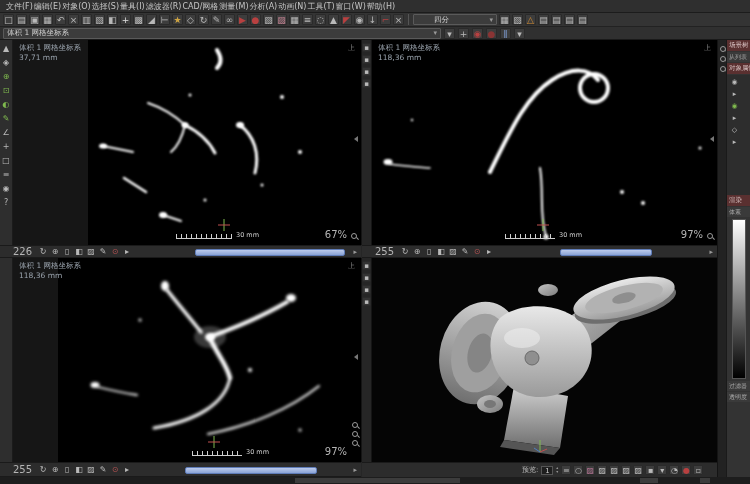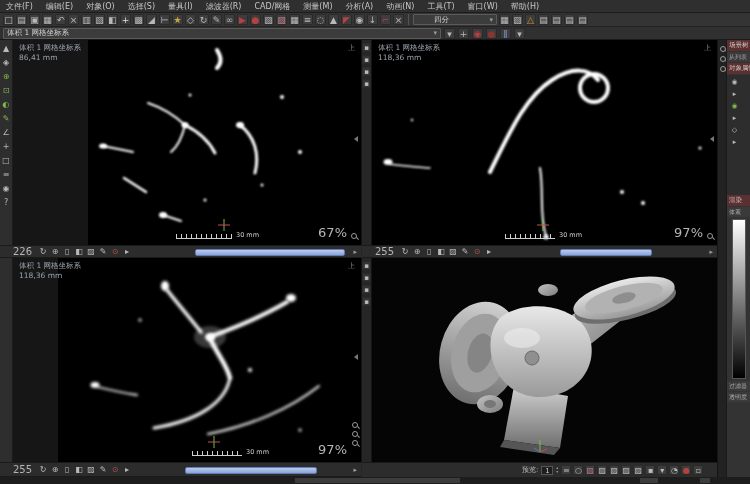--- a/index.html
+++ b/index.html
@@ -5,21 +5,21 @@
   * { margin:0; padding:0; box-sizing:border-box; }
   html,body { background:#111; }
   #app {
     position:relative; width:750px; height:484px; overflow:hidden;
     background:#262626; font-family:"DejaVu Sans","Liberation Sans",sans-serif;
     color:#c8c8c8; -webkit-user-select:none; user-select:none;
   }
   
   #menubar { position:absolute; left:0; top:0; width:750px; height:13px;
     background:#2f2f2f; border-bottom:1px solid #1c1c1c;
-    display:flex; align-items:center; gap:13px; padding:0 6px; font-size:8px; color:#c6c6c6; }
+    display:flex; align-items:center; gap:1px; padding:0 6px; font-size:8px; color:#c6c6c6; }
   .menu-item { white-space:nowrap; cursor:default; }
   #toolbar1 { position:absolute; left:0; top:13px; width:750px; height:14px;
     background:#343434; border-bottom:1px solid #222;
     display:flex; align-items:center; gap:2px; padding:0 3px; }
   #toolbar2 { position:absolute; left:0; top:27px; width:750px; height:13px;
     background:#303030; border-bottom:1px solid #1a1a1a;
     display:flex; align-items:center; gap:3px; padding:0 3px; }
   .ticon { flex:0 0 auto; width:11px; height:11px; font-size:9px; line-height:11px;
     text-align:center; color:#b9b9b9; background:#3d3d3d; border:1px solid #2a2a2a;
     border-radius:1px; overflow:hidden; }
@@ -38,21 +38,21 @@
   .vp { position:absolute; background:#161616; overflow:hidden; }
   .vp .img { position:absolute; background:#000; }
   .vp-title { position:absolute; left:6px; top:3px; font-size:7.5px; color:#9aa3ad; white-space:nowrap; }
   .vp-pos   { position:absolute; left:6px; top:13px; font-size:7.5px; color:#9aa3ad; }
   .up-mark  { position:absolute; font-size:7px; color:#8f8f8f; }
   .tri-r { position:absolute; width:0; height:0; border-top:3px solid transparent;
     border-bottom:3px solid transparent; border-right:4px solid #777; }
   .ruler { position:absolute; height:5px; border-bottom:1px solid #cfcfcf;
     background:repeating-linear-gradient(90deg,#cfcfcf 0 1px,transparent 1px 5px); }
   .mm { position:absolute; font-size:6.5px; color:#cfcfcf; white-space:nowrap; }
-  .zoom-pct { position:absolute; font-size:13px; color:#b5b5b5; white-space:nowrap; }
+  .zoom-pct { position:absolute; font-size:10px; color:#b5b5b5; white-space:nowrap; }
   .mag { display:inline-block; width:6px; height:6px; border:1px solid #9a9a9a;
     border-radius:50%; position:relative; margin-left:2px; }
   .mag::after { content:""; position:absolute; left:4px; top:4px; width:3px; height:1px;
     background:#9a9a9a; transform:rotate(45deg); }
   .magstack { position:absolute; display:flex; flex-direction:column; gap:3px; }
   .axis-cross { position:absolute; }
   
   .vstrip { position:absolute; width:11px; background:#262626; border-left:1px solid #151515;
     border-right:1px solid #151515; display:flex; flex-direction:column;
     align-items:center; gap:3px; padding-top:3px; }
@@ -226,21 +226,21 @@
       <div class="ruler" style="left:88px; bottom:6px; width:56px;"></div>
       <div class="mm" style="left:148px; bottom:6px;">30 mm</div>
       <span class="up-mark" style="right:6px; top:3px;">上</span>
       <div class="tri-r" style="right:3px; top:96px;"></div>
       <svg class="axis-cross" style="left:130px; bottom:14px;" width="12" height="12">
         <line x1="6" y1="0" x2="6" y2="12" stroke="#7fb94e" stroke-width="1"></line>
         <line x1="0" y1="6" x2="12" y2="6" stroke="#c05050" stroke-width="1"></line>
       </svg>
     </div>
     <div class="vp-title">体积 1 网格坐标系</div>
-    <div class="vp-pos">86,41 mm</div>
+    <div class="vp-pos">37,71 mm</div>
     <div class="zoom-pct" style="right:14px; bottom:5px;">
       <span>67%</span></div>
     <span class="mag" style="position:absolute; right:4px; bottom:6px;"></span>
   </div>
 
   <div class="vstrip" style="left:361px; top:40px; height:205px;">
       <span class="ticon">▪</span>
       <span class="ticon">▪</span>
       <span class="ticon">▪</span>
       <span class="ticon">▪</span>

